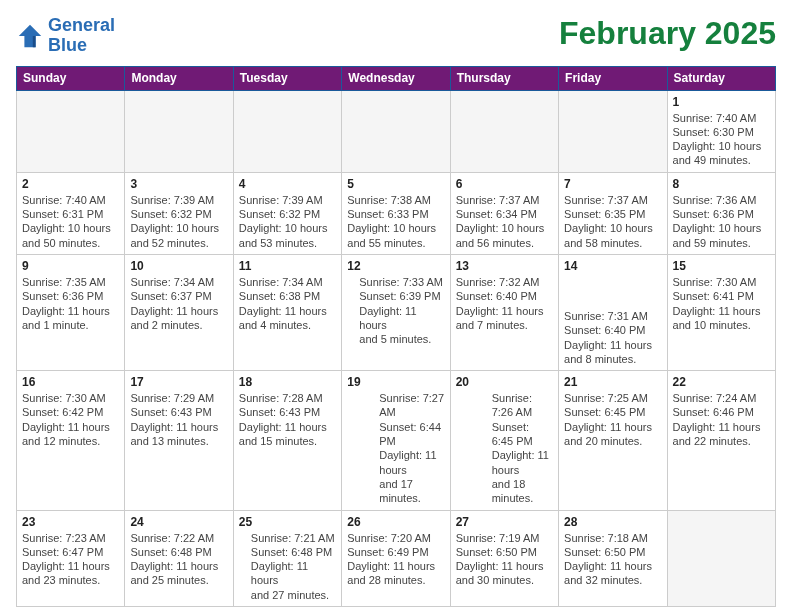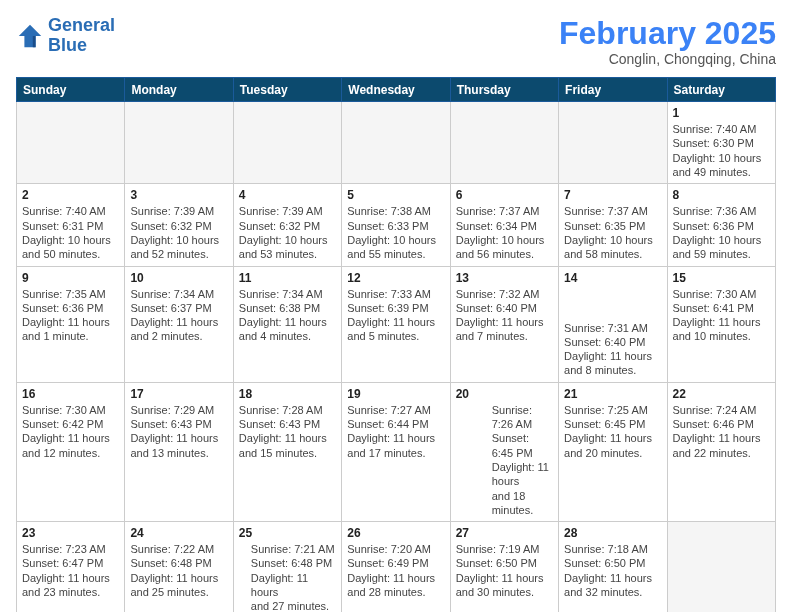--- a/index.html
+++ b/index.html
@@ -40,36 +40,36 @@
       width: 28px;
       height: 28px;
       margin-right: 4px;
     }
     .title-block {
       text-align: right;
     }
     .month-title {
       font-size: 32px;
       font-weight: bold;
-      color: #3b82f6;
+      color: #15803d;
       line-height: 1.1;
     }
     .subtitle {
       font-size: 14px;
       color: #555;
     }
     .calendar {
       flex: 1;
       border: 1px solid #ccc;
       border-collapse: collapse;
       width: 100%;
       table-layout: fixed;
     }
     .calendar th {
-      background-color: #0c4a6e;
+      background-color: #701a75;
       color: #fff;
       font-size: 12px;
       font-weight: bold;
       padding: 4px 6px;
       text-align: left;
       border: 1px solid #1a5a9a;
       height: 24px;
     }
     .calendar td {
       border: 1px solid #ccc;
@@ -104,21 +104,20 @@
         <polygon points="20,4 36,20 28,20 28,36 12,36 12,20 4,20" fill="#2a6db5"></polygon>
         <polygon points="20,4 36,20 28,20 28,36 24,36 24,20 36,20" fill="#1a4d8a"></polygon>
       </svg>
       <div class="logo-text">
         <div><span>General</span></div>
         <div><span style="color:#2a6db5;">Blue</span></div>
       </div>
     </div>
     <div class="title-block">
       <div class="month-title">February 2025</div>
-      <div class="subtitle">Conglin, Chongqing, China</div>
     </div>
   </div>
 
   <table class="calendar">
     <thead>
       <tr>
         <th>Sunday</th>
         <th>Monday</th>
         <th>Tuesday</th>
         <th>Wednesday</th>
@@ -211,21 +210,21 @@
           </td>
           <td>
             <span class="day-num">11</span>
             <div class="day-info" style="white-space: pre-line;">Sunrise: 7:34 AM
 Sunset: 6:38 PM
 Daylight: 11 hours
 and 4 minutes.</div>
           </td>
           <td>
             <span class="day-num">12</span>
-            <div class="day-info" style="white-space: pre-line;">Sunrise: 7:33 AM
+            <div class="day-info" style="white-space: pre-line; margin-left: 12px;">Sunrise: 7:33 AM
 Sunset: 6:39 PM
 Daylight: 11 hours
 and 5 minutes.</div>
           </td>
           <td>
             <span class="day-num">13</span>
             <div class="day-info" style="white-space: pre-line;">Sunrise: 7:32 AM
 Sunset: 6:40 PM
 Daylight: 11 hours
 and 7 minutes.</div>
@@ -262,21 +261,21 @@
           </td>
           <td>
             <span class="day-num">18</span>
             <div class="day-info" style="white-space: pre-line;">Sunrise: 7:28 AM
 Sunset: 6:43 PM
 Daylight: 11 hours
 and 15 minutes.</div>
           </td>
           <td>
             <span class="day-num">19</span>
-            <div class="day-info" style="white-space: pre-line;">Sunrise: 7:27 AM
+            <div class="day-info" style="white-space: pre-line; margin-left: 32px;">Sunrise: 7:27 AM
 Sunset: 6:44 PM
 Daylight: 11 hours
 and 17 minutes.</div>
           </td>
           <td>
             <span class="day-num">20</span>
             <div class="day-info" style="white-space: pre-line; margin-left: 36px;">Sunrise: 7:26 AM
 Sunset: 6:45 PM
 Daylight: 11 hours
 and 18 minutes.</div>

